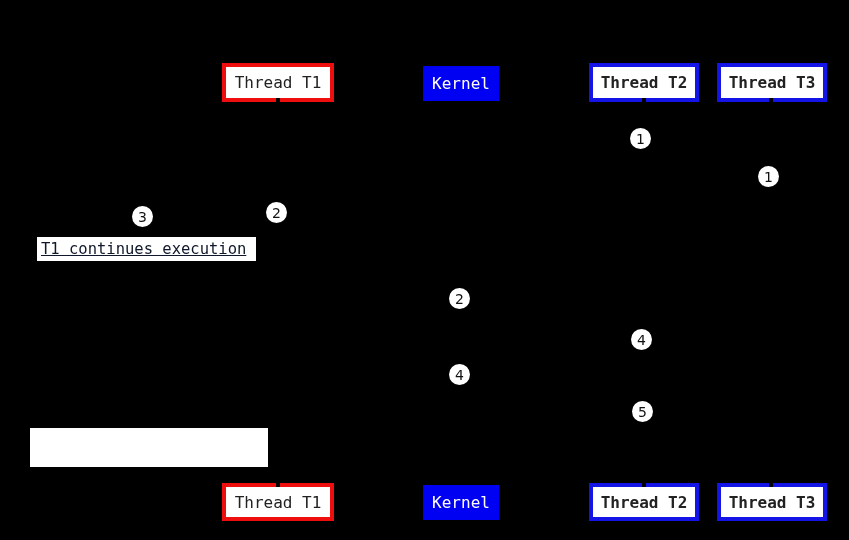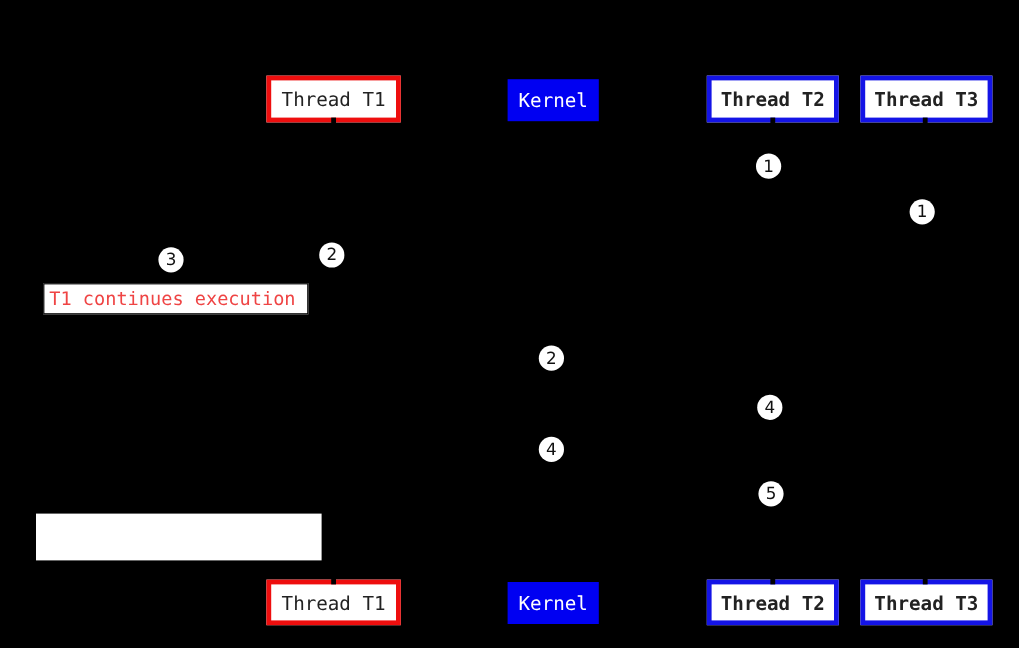--- a/index.html
+++ b/index.html
@@ -46,26 +46,27 @@
     font-family:"DejaVu Sans", sans-serif;
     font-size:14px;
     z-index:4;
   }
   .note{
     position:absolute;
     box-sizing:border-box;
     left:36px;top:236px;width:221px;height:26px;
     background:var(--box_fill,#fff);
     border:1px solid var(--lifeline,#000);
-    color:#ef4444;
+    color:#0f172a;
     font-size:15.5px;
     display:flex;align-items:center;
     padding-left:4px;
     z-index:4;
     white-space:nowrap;
+    text-decoration:underline;
   }
   .blank-box{
     position:absolute;
     left:30px;top:428px;width:238px;height:39px;
     background:var(--box_fill,#fff);
     z-index:4;
   }
 </style>
 </head>
 <body>

